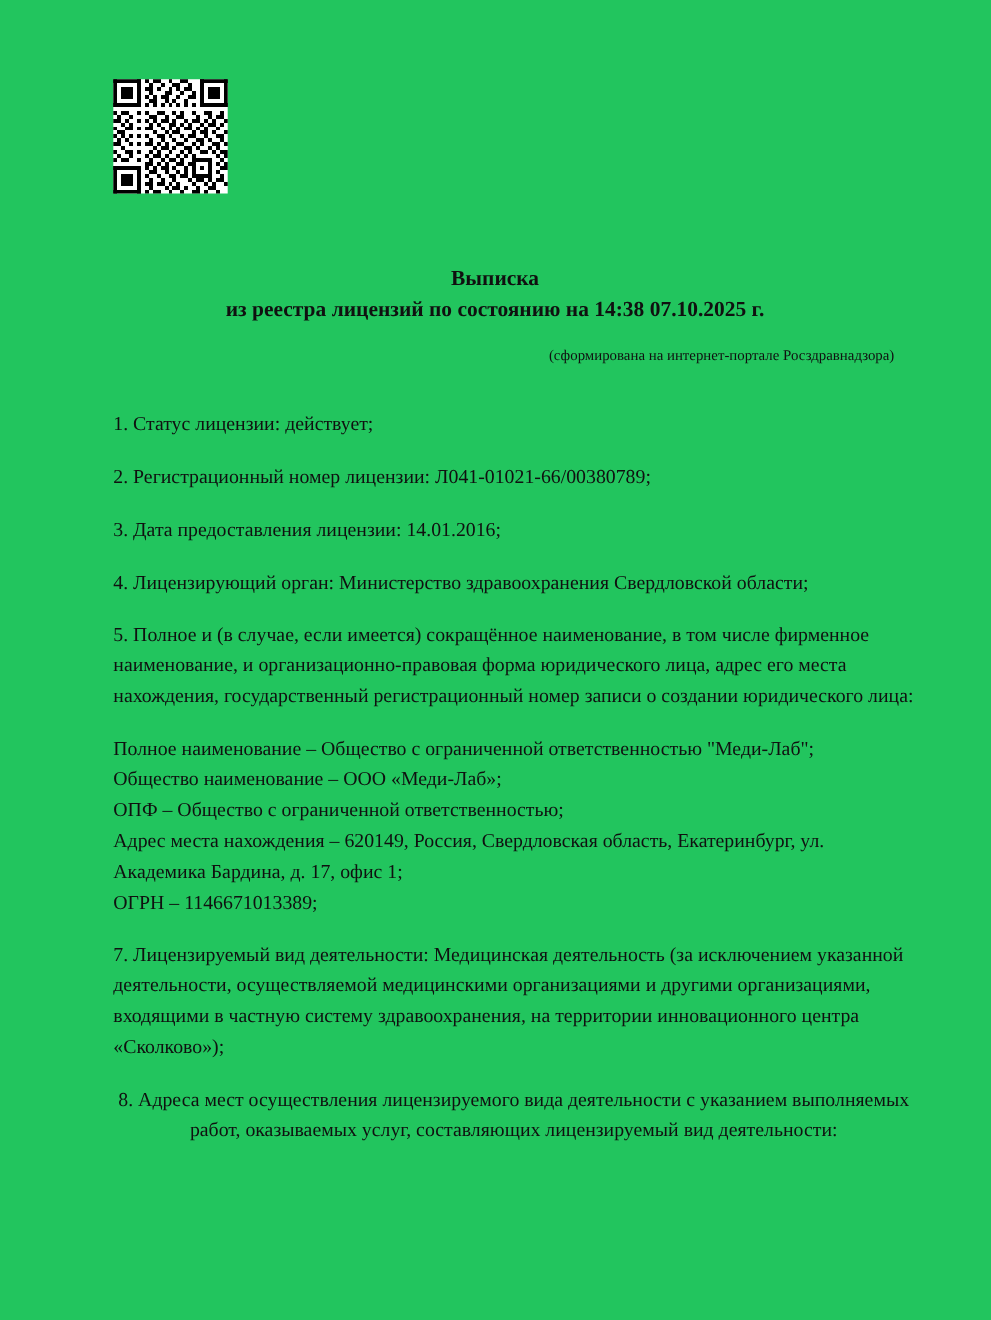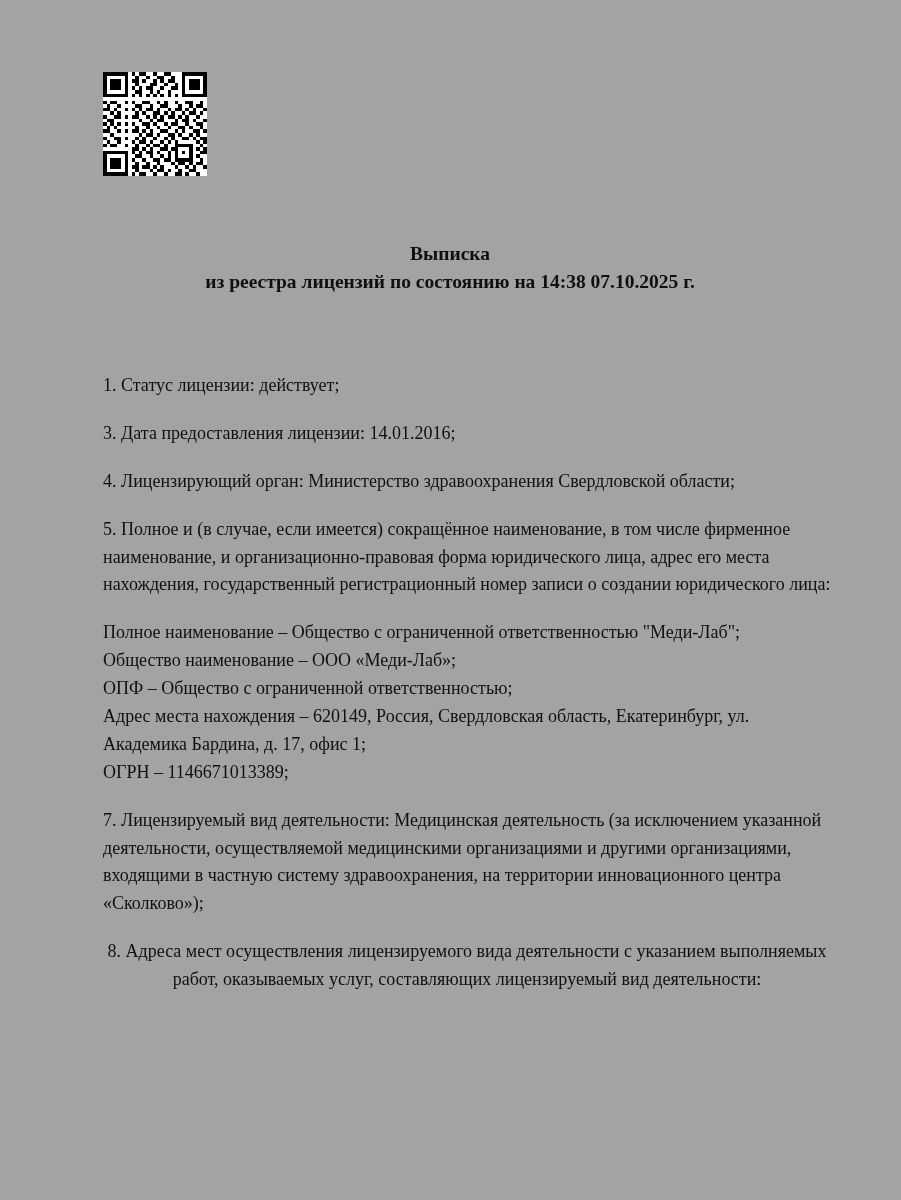--- a/index.html
+++ b/index.html
@@ -4,21 +4,21 @@
 <style>
   html, body {
     margin: 0;
     padding: 0;
     background: #ffffff;
   }
   .page {
     position: relative;
     width: 901px;
     height: 1200px;
-    background: #a3a3a3;
+    background: #22c55e;
     font-family: "Liberation Serif", "DejaVu Serif", serif;
     color: #101010;
     box-sizing: border-box;
     overflow: hidden;
     padding-left: 36px;
   }
 
   
   .qr-wrap {
     position: absolute;
@@ -319,24 +319,26 @@
         <rect x="26" y="28" width="1" height="1"></rect>
       </g>
     </svg>
   </div>
 
   <div class="title-block">
     <span class="title-line-1">Выписка</span>
     <span class="title-line-2">из реестра лицензий по состоянию на 14:38 07.10.2025 г.</span>
   </div>
 
+  <div class="portal-note">(сформирована на интернет-портале Росздравнадзора)</div>
 
   <div class="body-block">
 
     <p class="para">1. Статус лицензии: действует;</p>
+    <p class="para">2. Регистрационный номер лицензии: Л041-01021-66/00380789;</p>
     <p class="para">3. Дата предоставления лицензии: 14.01.2016;</p>
     <p class="para">4. Лицензирующий орган: Министерство здравоохранения Свердловской области;</p>
     <p class="para">5. Полное и (в случае, если имеется) сокращённое наименование, в том числе фирменное наименование, и организационно-правовая форма юридического лица, адрес его места нахождения, государственный регистрационный номер записи о создании юридического лица:</p>
 
     <div class="block-lines">
       <span class="line">Полное наименование – Общество с ограниченной ответственностью "Меди-Лаб";</span>
       <span class="line">Общество наименование – ООО «Меди-Лаб»;</span>
       <span class="line">ОПФ – Общество с ограниченной ответственностью;</span>
       <span class="line">Адрес места нахождения – 620149, Россия, Свердловская область, Екатеринбург, ул. Академика Бардина, д. 17, офис 1;</span>
       <span class="line">ОГРН – 1146671013389;</span>

